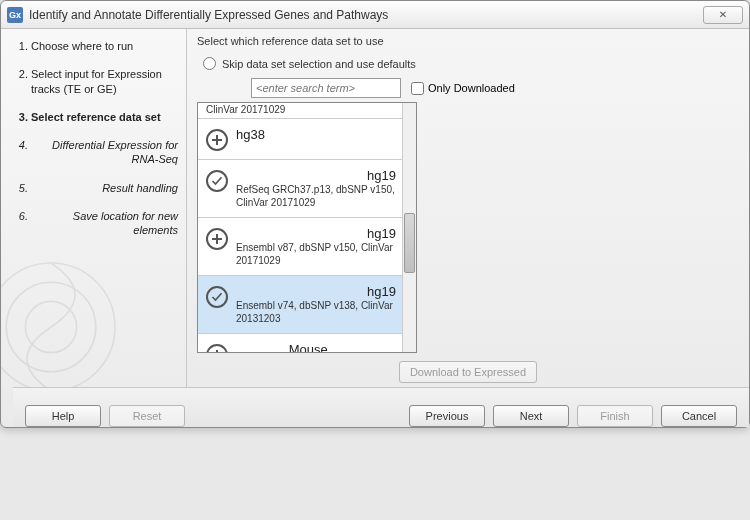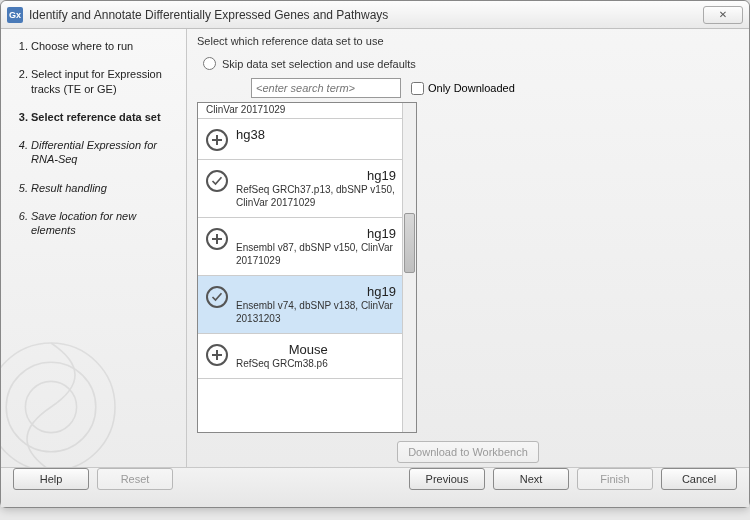--- a/index.html
+++ b/index.html
@@ -1,27 +1,27 @@
 <!DOCTYPE html>
 <html><head>
 <meta charset="utf-8">
 <style>
 * { box-sizing: border-box; margin: 0; padding: 0; }
 body { font-family: "Segoe UI", Tahoma, sans-serif; font-size: 11px; background: #e8e8e8; width: 750px; height: 520px; overflow: hidden; }
-.window { width: 750px; height: 508px; background: linear-gradient(#f6f6f6, #eaeaea); border: 1px solid #888; border-radius: 6px; box-shadow: 0 2px 8px rgba(0,0,0,0.2); display: flex; flex-direction: column; }
+.window { width: 750px; height: 428px; background: linear-gradient(#f6f6f6, #eaeaea); border: 1px solid #888; border-radius: 6px; box-shadow: 0 2px 8px rgba(0,0,0,0.2); display: flex; flex-direction: column; }
 .titlebar { height: 28px; background: linear-gradient(#fdfdfd, #e9e9e9); border-bottom: 1px solid #c0c0c0; display: flex; align-items: center; padding: 0 6px; border-radius: 6px 6px 0 0; }
 .titlebar .icon { width: 16px; height: 16px; background: #4a7ab8; color: #fff; font-size: 9px; display: flex; align-items: center; justify-content: center; border-radius: 2px; margin-right: 6px; font-weight: bold; }
 .titlebar .title { flex: 1; font-size: 12px; color: #333; }
 .titlebar .closebtn { width: 40px; height: 18px; border: 1px solid #aaa; border-radius: 3px; background: linear-gradient(#fdfdfd,#eaeaea); display: flex; align-items: center; justify-content: center; color: #555; font-size: 10px; }
 .content { flex: 1; display: flex; min-height: 0; }
 .sidebar { width: 186px; border-right: 1px solid #c8c8c8; padding: 10px 8px 8px 12px; position: relative; background: linear-gradient(#f8f8f8,#ececec); overflow: hidden; }
 .sidebar ol { list-style: decimal; padding-left: 18px; }
 .sidebar li { margin-bottom: 14px; line-height: 1.3; color: #222; }
 .sidebar li.bold { font-weight: bold; }
-.sidebar li.italic { font-style: italic; }
+.sidebar li.italic { font-style: italic; text-align: right; }
 .swirl { position: absolute; bottom: -20px; left: -30px; width: 160px; height: 160px; opacity: 0.15; pointer-events: none; }
 .main { flex: 1; display: flex; flex-direction: column; padding: 6px 10px 0 10px; min-height: 0; }
 .main-head { color: #333; margin-bottom: 6px; }
 .radiogroup { margin-left: 6px; }
 .radio-row { display: flex; align-items: center; margin: 4px 0; color: #333; }
 .radio-row input { margin-right: 6px; }
 .search-row { display: flex; align-items: center; margin: 4px 0 2px 6px; gap: 10px; }
 .search-row input[type=text] { width: 150px; height: 20px; border: 1px solid #999; padding: 1px 4px; font-style: italic; color: #888; font-size: 11px; margin-left: 48px; }
 .cbx { display: flex; align-items: center; gap: 4px; }
 .mid { flex: 1; display: flex; gap: 6px; min-height: 0; margin-top: 2px; }
@@ -35,21 +35,21 @@
 .item .marker.plus::after { content:""; position:absolute; width:2px; height:10px; background:#555; }
 .item .marker.check svg { width:12px; height:12px; }
 .item .txt .name { font-size: 13px; color: #222; text-align: right; }
 .item .txt .desc { font-size: 10px; color: #333; line-height: 1.3; }
 .scrollbar { width: 14px; background: #f0f0f0; border-left: 1px solid #ccc; position: relative; }
 .thumb { position: absolute; left: 1px; right: 1px; top: 110px; height: 60px; background: linear-gradient(#d8d8d8,#bfbfbf); border: 1px solid #999; border-radius: 2px; }
 .info { flex: 1; padding: 6px 6px 0 4px; color: #333; line-height: 1.5; }
 .dlrow { display: flex; justify-content: center; padding: 8px 0 4px 0; }
 .btn { min-width: 76px; height: 22px; padding: 0 10px; border: 1px solid #8a8a8a; border-radius: 3px; background: linear-gradient(#fdfdfd,#e6e6e6); font-size: 11px; color: #333; display: inline-flex; align-items: center; justify-content: center; }
 .btn.disabled { color: #9a9a9a; border-color: #b8b8b8; background: linear-gradient(#f6f6f6,#eee); }
-.footer { height: 40px; border-top: 1px solid #c8c8c8; display: flex; align-items: flex-start; padding: 0 12px; gap: 8px; background: linear-gradient(#f2f2f2,#e6e6e6); }
+.footer { height: 40px; border-top: 1px solid #c8c8c8; display: flex; align-items: flex-end; padding: 0 12px; gap: 8px; background: linear-gradient(#f2f2f2,#e6e6e6); margin-left: 12px; }
 .footer .spacer { flex: 1; }
 </style>
 </head>
 <body>
 
 <div class="window">
   <div class="titlebar">
     <div class="icon">Gx</div>
     <div class="title">Identify and Annotate Differentially Expressed Genes and Pathways</div>
     <div class="closebtn">
@@ -138,21 +138,21 @@
                   <div class="desc">RefSeq GRCm38.p6</div>
                 </div>
               </div>
             </div>
           <div class="scrollbar">
             <div class="thumb"></div>
           </div>
         </div>
       </div>
       <div class="dlrow">
-        <div class="btn disabled">Download to Workbench</div>
+        <div class="btn disabled">Download to Expressed</div>
       </div>
     </div>
   </div>
   <div class="footer">
     <div class="btn">Help</div>
     <div class="btn disabled">Reset</div>
     <div class="spacer"></div>
     <div class="btn">Previous</div>
     <div class="btn">Next</div>
     <div class="btn disabled">Finish</div>

